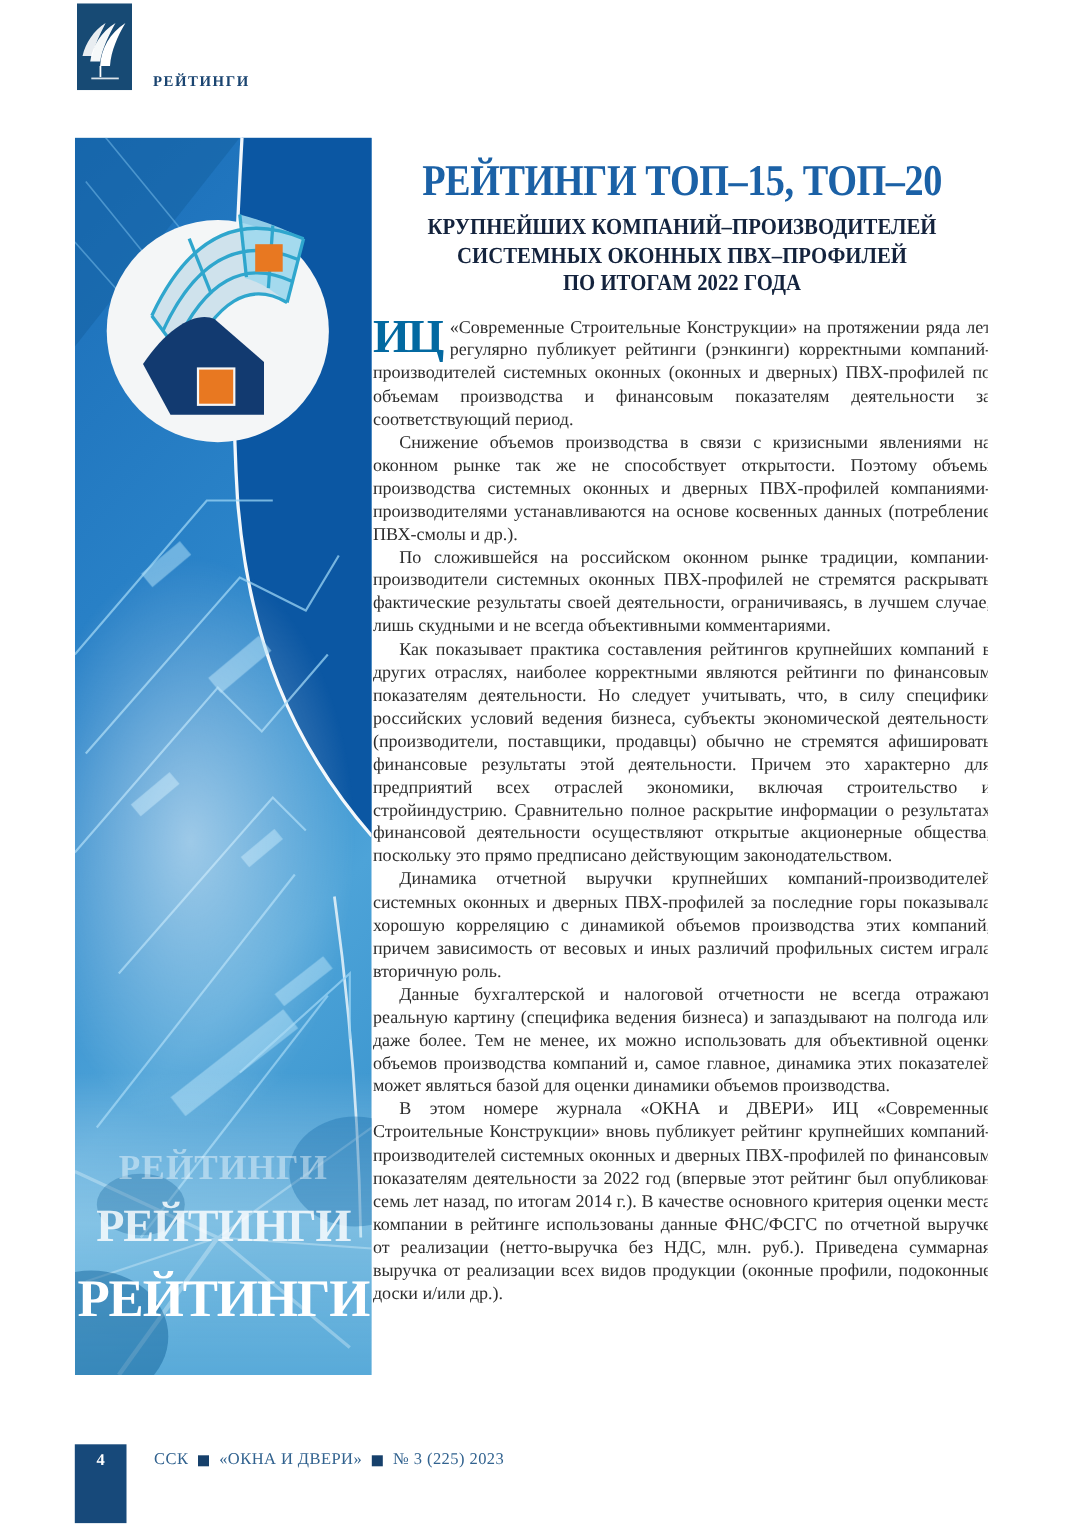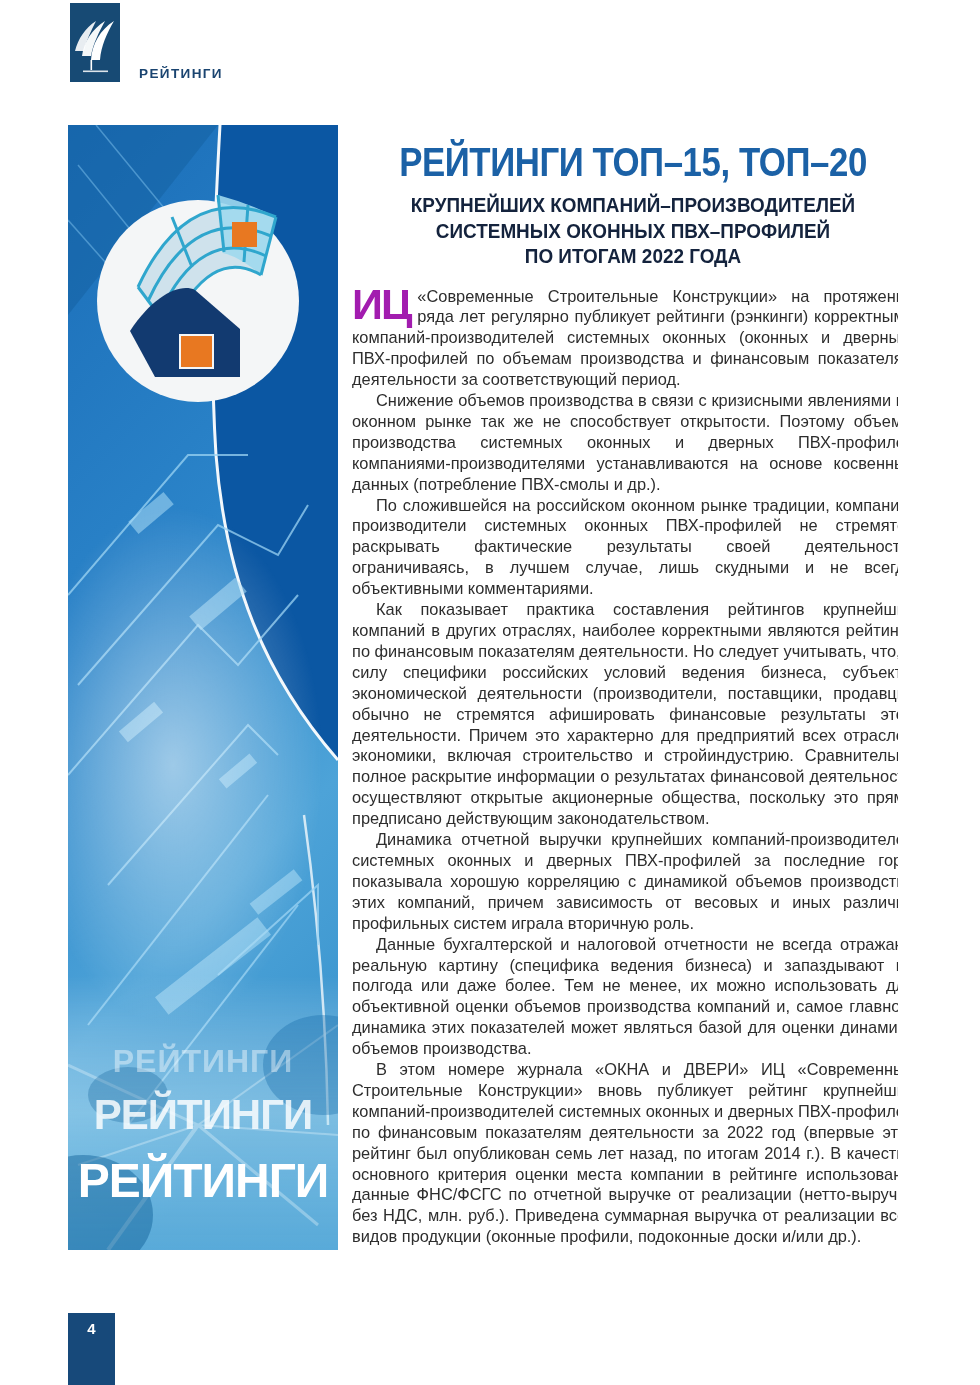--- a/index.html
+++ b/index.html
@@ -1,43 +1,43 @@
 <!DOCTYPE html>
 <html><head>
 <meta charset="utf-8">
 <style>
   html,body{margin:0;padding:0;background:#fff;}
   .page{position:relative;width:898px;height:1385px;background:#ffffff;overflow:hidden;
-        font-family:Liberation Sans, sans-serif;}
+        font-family:Liberation Serif, serif;}
 
   
   .logo-box{position:absolute;left:70px;top:3px;width:50px;height:79px;}
   .section-label{position:absolute;left:139px;top:66px;font-size:13.5px;font-weight:bold;
         letter-spacing:1.4px;color:#1a4470;}
 
   
   .panel{position:absolute;left:68px;top:125px;width:270px;height:1125px;overflow:hidden;}
   .panel svg{position:absolute;left:0;top:0;}
   .watermark{position:absolute;left:0;width:100%;text-align:center;color:#ffffff;
         font-weight:bold;white-space:nowrap;}
   .w1{top:918px;font-size:32px;opacity:.42;letter-spacing:1px;}
   .w2{top:966px;font-size:42px;opacity:.82;letter-spacing:-1px;}
   .w3{top:1028px;font-size:48px;letter-spacing:-1px;}
 
   
-  .main{position:absolute;left:352px;top:140px;width:562px;}
+  .main{position:absolute;left:339px;top:140px;width:562px;}
   .title{margin:0;text-align:center;color:#1b61a6;font-size:40px;font-weight:800;
         letter-spacing:-0.5px;transform:scaleX(0.87);transform-origin:center;white-space:nowrap;}
   .subtitle{margin-top:7px;text-align:center;color:#14233d;font-size:21px;font-weight:800;
         line-height:25.5px;transform:scaleX(0.9);transform-origin:center;}
   .body{margin-top:17px;text-align:justify;font-size:16.4px;line-height:20.9px;color:#2d2d2d;}
   .body p{margin:0;}
   .body p.indent{text-indent:24px;}
   .dropcap{float:left;font-size:43px;line-height:35px;height:40px;font-weight:bold;
-        color:#a21caf;letter-spacing:-2px;padding:1px 7px 0 0;}
+        color:#0369a1;letter-spacing:-2px;padding:1px 7px 0 0;}
 
   
   .page-box{position:absolute;left:68px;top:1313px;width:47px;height:72px;background:#17497a;
         color:#fff;font-weight:bold;font-size:15px;text-align:center;padding-top:7px;
         box-sizing:border-box;}
   .footer-line{position:absolute;left:140px;top:1319px;display:flex;align-items:center;gap:9px;
         font-size:15px;color:#31628f;letter-spacing:.4px;}
   .sq{width:10px;height:10px;background:#16406b;display:inline-block;flex:0 0 auto;}
 </style>
 </head>
@@ -163,14 +163,21 @@
       <p class="indent">Как показывает практика составления рейтингов крупнейших компаний в других отраслях, наиболее корректными являются рейтинги по финансовым показателям деятельности. Но следует учитывать, что, в силу специфики российских условий ведения бизнеса, субъекты экономической деятельности (производители, поставщики, продавцы) обычно не стремятся афишировать финансовые результаты этой деятельности. Причем это характерно для предприятий всех отраслей экономики, включая строительство и стройиндустрию. Сравнительно полное раскрытие информации о результатах финансовой деятельности осуществляют открытые акционерные общества, поскольку это прямо предписано действующим законодательством.</p>
       <p class="indent">Динамика отчетной выручки крупнейших компаний-производителей системных оконных и дверных ПВХ-профилей за последние горы показывала хорошую корреляцию с динамикой объемов производства этих компаний, причем зависимость от весовых и иных различий профильных систем играла вторичную роль.</p>
       <p class="indent">Данные бухгалтерской и налоговой отчетности не всегда отражают реальную картину (специфика ведения бизнеса) и запаздывают на полгода или даже более. Тем не менее, их можно использовать для объективной оценки объемов производства компаний и, самое главное, динамика этих показателей может являться базой для оценки динамики объемов производства.</p>
       <p class="indent">В этом номере журнала «ОКНА и ДВЕРИ» ИЦ «Современные Строительные Конструкции» вновь публикует рейтинг крупнейших компаний-производителей системных оконных и дверных ПВХ-профилей по финансовым показателям деятельности за 2022 год (впервые этот рейтинг был опубликован семь лет назад, по итогам 2014 г.). В качестве основного критерия оценки места компании в рейтинге использованы данные ФНС/ФСГС по отчетной выручке от реализации (нетто-выручка без НДС, млн. руб.). Приведена суммарная выручка от реализации всех видов продукции (оконные профили, подоконные доски и/или др.).</p>
     </div>
   </div>
 
   <div class="page-box">
     <span>4</span>
   </div>
+  <div class="footer-line">
+    <span>ССК</span>
+    <span class="sq"></span>
+    <span>«ОКНА И ДВЕРИ»</span>
+    <span class="sq"></span>
+    <span>№ 3 (225) 2023</span>
+  </div>
 
 </div>
 
 </body></html>

